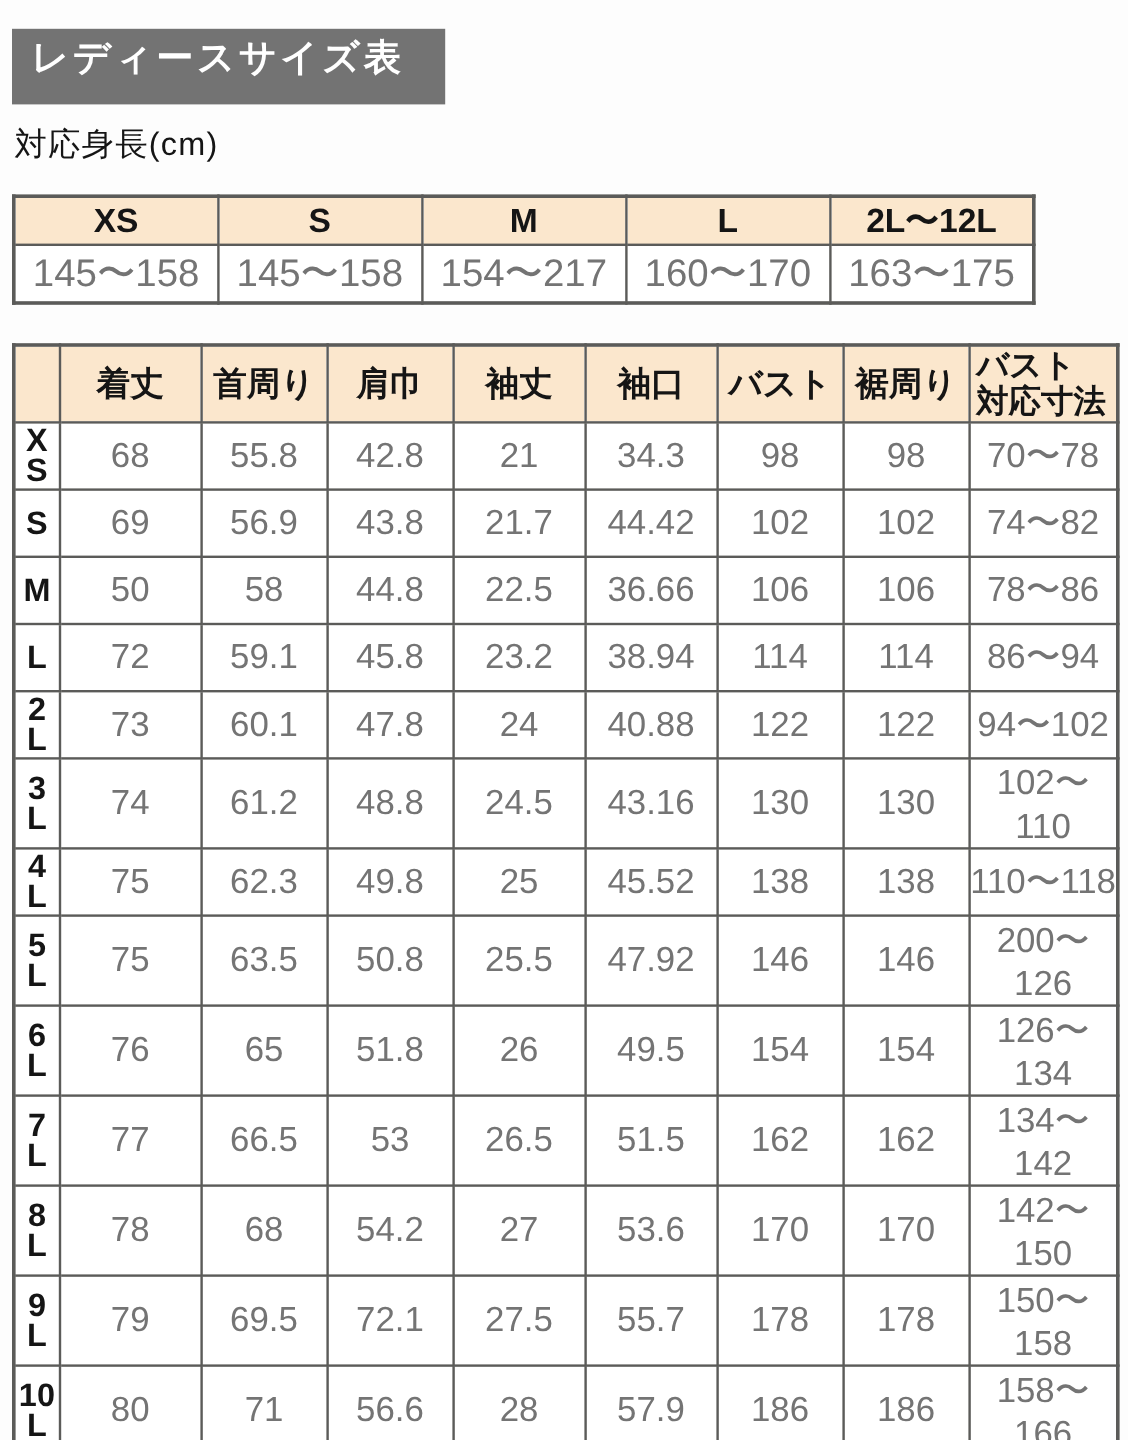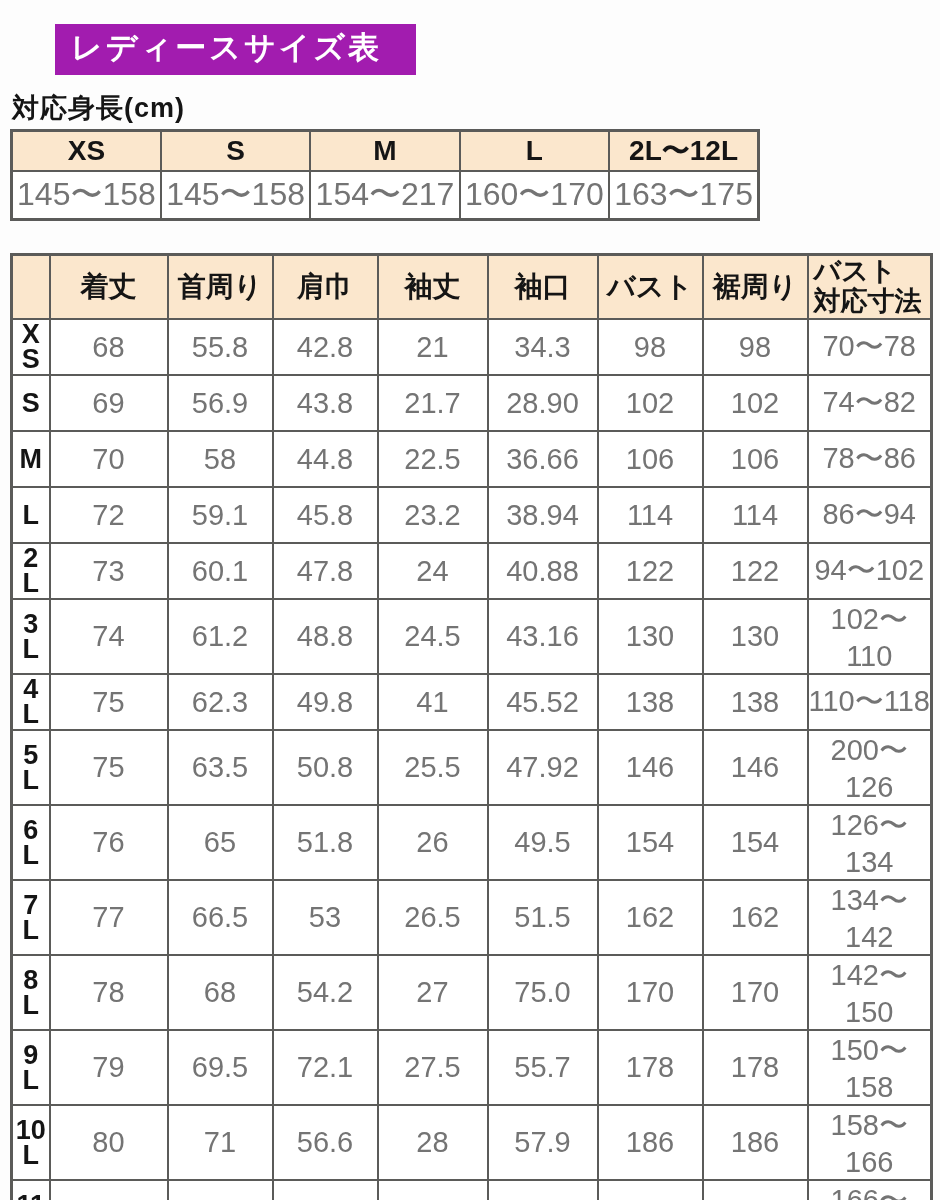--- a/index.html
+++ b/index.html
@@ -1,38 +1,37 @@
 <!DOCTYPE html>
 <html><head>
 <meta charset="utf-8">
 <style>
   html,body{margin:0;padding:0;background:#fdfdfd;}
   body{width:940px;height:1200px;font-family:"Liberation Sans",sans-serif;-webkit-font-smoothing:antialiased;}
   .page{padding:24px 10px 0 10px;box-sizing:border-box;}
 
   .title-bar{
     display:inline-block;
-    background:#a21caf;
+    background:#737373;
     color:#ffffff;
     font-size:31px;
     font-weight:bold;
     letter-spacing:3px;
-    padding:3px 34px 6px 16px;
-    margin-left:45px;
+    padding:3px 34px 18px 16px;
   }
 
   .height-label{
     font-size:27px;
-    font-weight:bold;
+    font-weight:normal;
     color:#151515;
     letter-spacing:1px;
-    margin:15px 0 3px 2px;
-  }
-
-  table{border-collapse:collapse;width:750px;table-layout:fixed;background:#ffffff;}
+    margin:15px 0 24px 2px;
+  }
+
+  table{border-collapse:collapse;width:853px;table-layout:fixed;background:#ffffff;}
   table,th,td{border:2px solid #5b5b59;}
   table{border-width:3px;}
   th,td{text-align:center;vertical-align:middle;overflow:hidden;}
 
   
   .height-table th{
     background:#fbe7cd;
     font-size:28px;
     font-weight:bold;
     color:#151515;
@@ -156,28 +155,28 @@
           <td>98</td>
           <td>98</td>
           <td>70〜78</td>
         </tr>
         <tr>
           <th>S</th>
           <td>69</td>
           <td>56.9</td>
           <td>43.8</td>
           <td>21.7</td>
-          <td>28.90</td>
+          <td>44.42</td>
           <td>102</td>
           <td>102</td>
           <td>74〜82</td>
         </tr>
         <tr>
           <th>M</th>
-          <td>70</td>
+          <td>50</td>
           <td>58</td>
           <td>44.8</td>
           <td>22.5</td>
           <td>36.66</td>
           <td>106</td>
           <td>106</td>
           <td>78〜86</td>
         </tr>
         <tr>
           <th>L</th>
@@ -213,21 +212,21 @@
           <td>130</td>
           <td>130</td>
           <td>102〜110</td>
         </tr>
         <tr>
           <th>4
 L</th>
           <td>75</td>
           <td>62.3</td>
           <td>49.8</td>
-          <td>41</td>
+          <td>25</td>
           <td>45.52</td>
           <td>138</td>
           <td>138</td>
           <td>110〜118</td>
         </tr>
         <tr>
           <th>5
 L</th>
           <td>75</td>
           <td>63.5</td>
@@ -262,21 +261,21 @@
           <td>162</td>
           <td>134〜142</td>
         </tr>
         <tr>
           <th>8
 L</th>
           <td>78</td>
           <td>68</td>
           <td>54.2</td>
           <td>27</td>
-          <td>75.0</td>
+          <td>53.6</td>
           <td>170</td>
           <td>170</td>
           <td>142〜150</td>
         </tr>
         <tr>
           <th>9
 L</th>
           <td>79</td>
           <td>69.5</td>
           <td>72.1</td>

